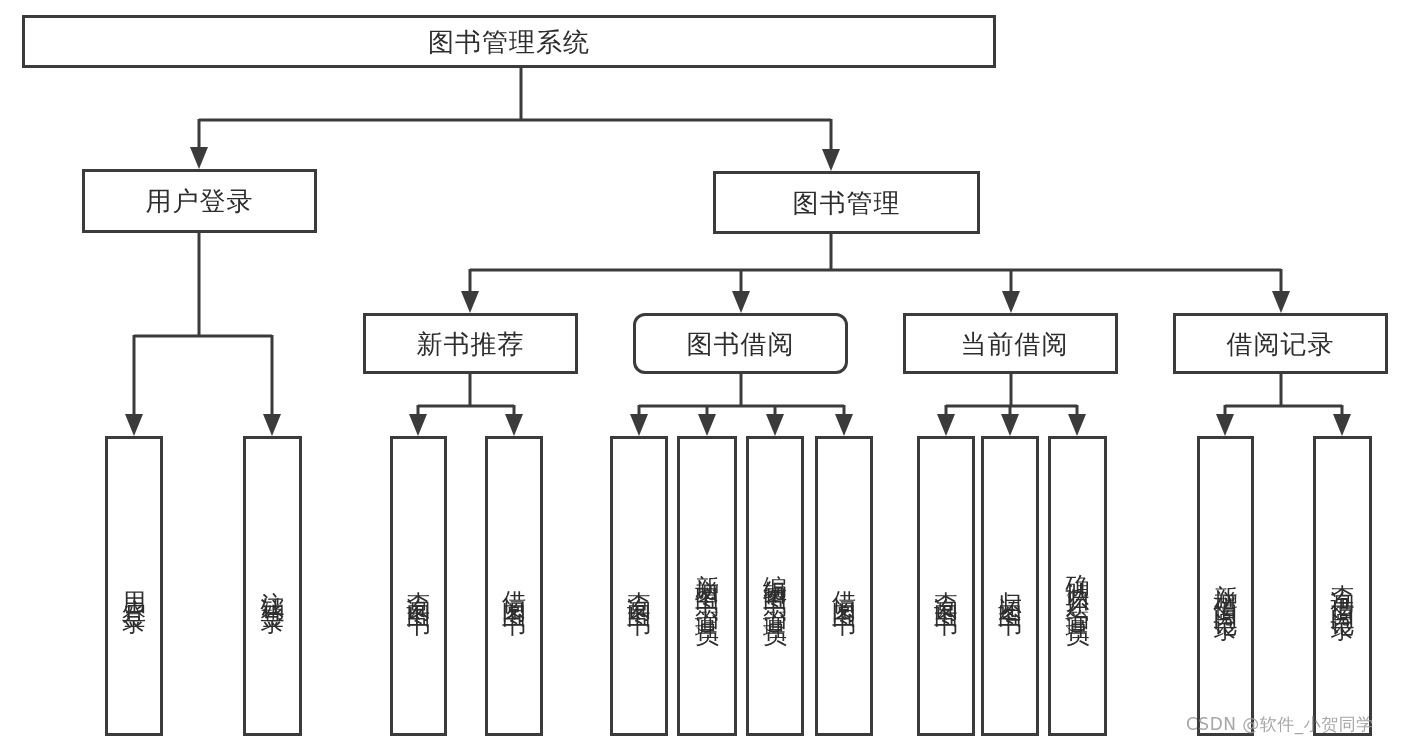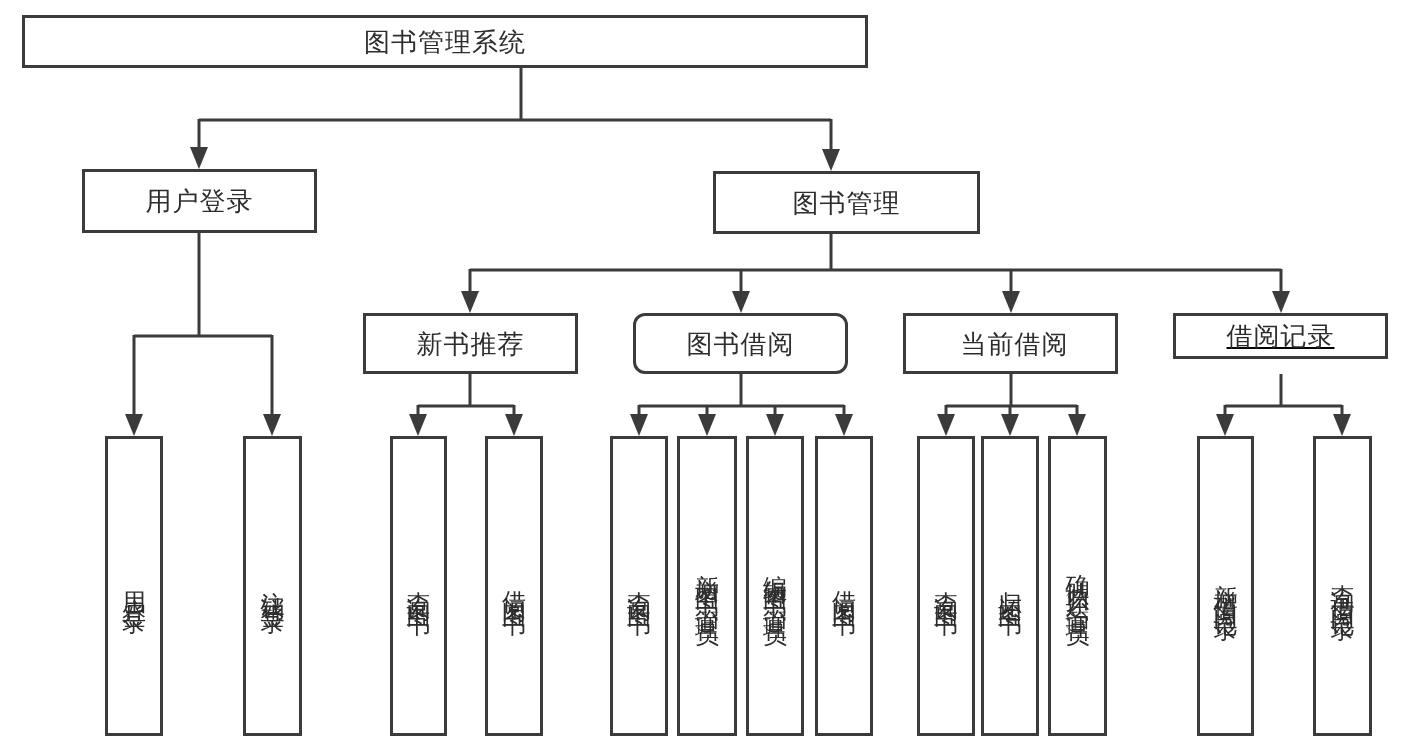--- a/index.html
+++ b/index.html
@@ -88,41 +88,41 @@
       <polygon points="775,436 766,414 784,414"></polygon>
       <polygon points="844,436 835,414 853,414"></polygon>
       <polygon points="946,436 937,414 955,414"></polygon>
       <polygon points="1010,436 1001,414 1019,414"></polygon>
       <polygon points="1077,436 1068,414 1086,414"></polygon>
       <polygon points="1225,436 1216,414 1234,414"></polygon>
       <polygon points="1342,436 1333,414 1351,414"></polygon>
     </g>
   </svg>
 
-  <div class="node" style="left:22px;top:15px;width:846px;height:53px;">
+  <div class="node" style="left:22px;top:15px;width:974px;height:53px;">
     <span class="hlabel">图书管理系统</span>
   </div>
 
   <div class="node" style="left:82px;top:169px;width:235px;height:64px;">
     <span class="hlabel">用户登录</span>
   </div>
   <div class="node" style="left:713px;top:171px;width:267px;height:63px;">
     <span class="hlabel">图书管理</span>
   </div>
 
   <div class="node" style="left:363px;top:313px;width:215px;height:61px;">
     <span class="hlabel">新书推荐</span>
   </div>
   <div class="node" style="left:633px;top:313px;width:215px;height:61px;border-radius:12px;">
     <span class="hlabel">图书借阅</span>
   </div>
   <div class="node" style="left:903px;top:313px;width:215px;height:61px;padding-left:8px;">
     <span class="hlabel">当前借阅</span>
   </div>
-  <div class="node" style="left:1173px;top:313px;width:215px;height:46px;text-decoration:underline;">
+  <div class="node" style="left:1173px;top:313px;width:215px;height:61px;">
     <span class="hlabel">借阅记录</span>
   </div>
 
   <div class="node" style="left:105px;top:436px;width:58px;height:300px;">
     <span class="vtext">用户登录</span>
   </div>
   <div class="node" style="left:243px;top:436px;width:59px;height:300px;">
     <span class="vtext">注销登录</span>
   </div>
 
@@ -156,14 +156,15 @@
     <span class="vtext">确认归还（管理员）</span>
   </div>
 
   <div class="node" style="left:1197px;top:436px;width:57px;height:300px;">
     <span class="vtext">新增借阅记录</span>
   </div>
   <div class="node" style="left:1313px;top:436px;width:59px;height:300px;">
     <span class="vtext">查询借阅记录</span>
   </div>
 
+  <div class="watermark">CSDN @软件_小贺同学</div>
 
 </div>
 
 </body></html>

